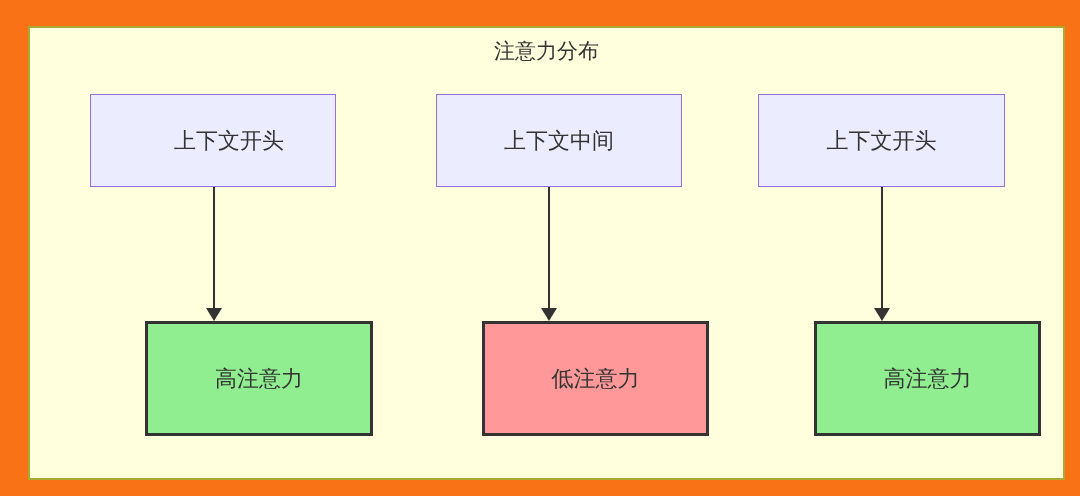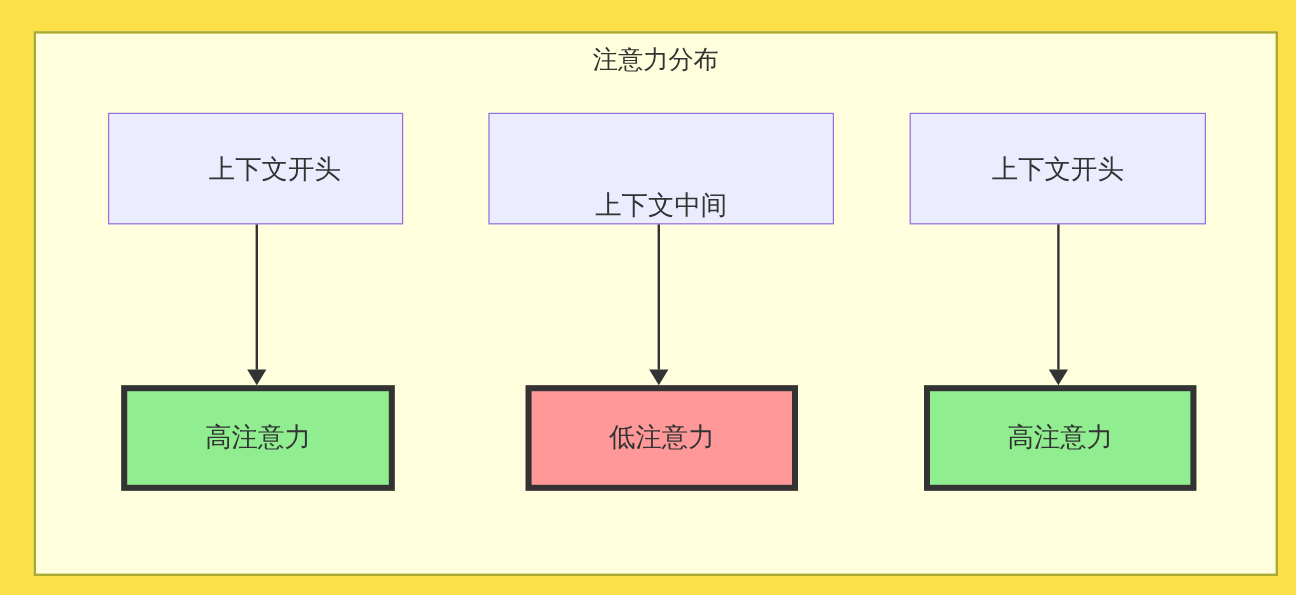--- a/index.html
+++ b/index.html
@@ -4,21 +4,21 @@
 <style>
   html, body {
     margin: 0;
     padding: 0;
     background: #ffffff;
   }
   .canvas {
     position: relative;
     width: 1080px;
     height: 496px;
-    background: #fde047;
+    background: #f97316;
     font-family: "Liberation Sans", "DejaVu Sans", sans-serif;
     color: #333333;
     overflow: hidden;
   }
   .cluster {
     position: absolute;
     left: 28px;
     top: 26px;
     width: 1037px;
     height: 454px;
@@ -47,25 +47,26 @@
     text-align: center;
   }
   .node.source {
     top: 94px;
     height: 93px;
     background: #ececff;
     border: 1.5px solid #9370db;
   }
   .node.result {
     top: 321px;
-    height: 88px;
-    border: 5px solid #d946ef;
+    height: 115px;
+    border: 3px solid #d946ef;
+    margin-left: 44px;
   }
   .src-1 { left: 90px;  width: 246px; }
-  .src-2 { left: 407px; width: 288px; align-items: flex-end; }
+  .src-2 { left: 436px; width: 246px; }
   .src-3 { left: 758px; width: 247px; }
   .res-1 { left: 101px; width: 228px; }
   .res-2 { left: 438px; width: 227px; }
   .res-3 { left: 770px; width: 227px; }
   .arrow {
     position: absolute;
     top: 187px;
     height: 134px;
     width: 16px;
     transform: translateX(-50%);

